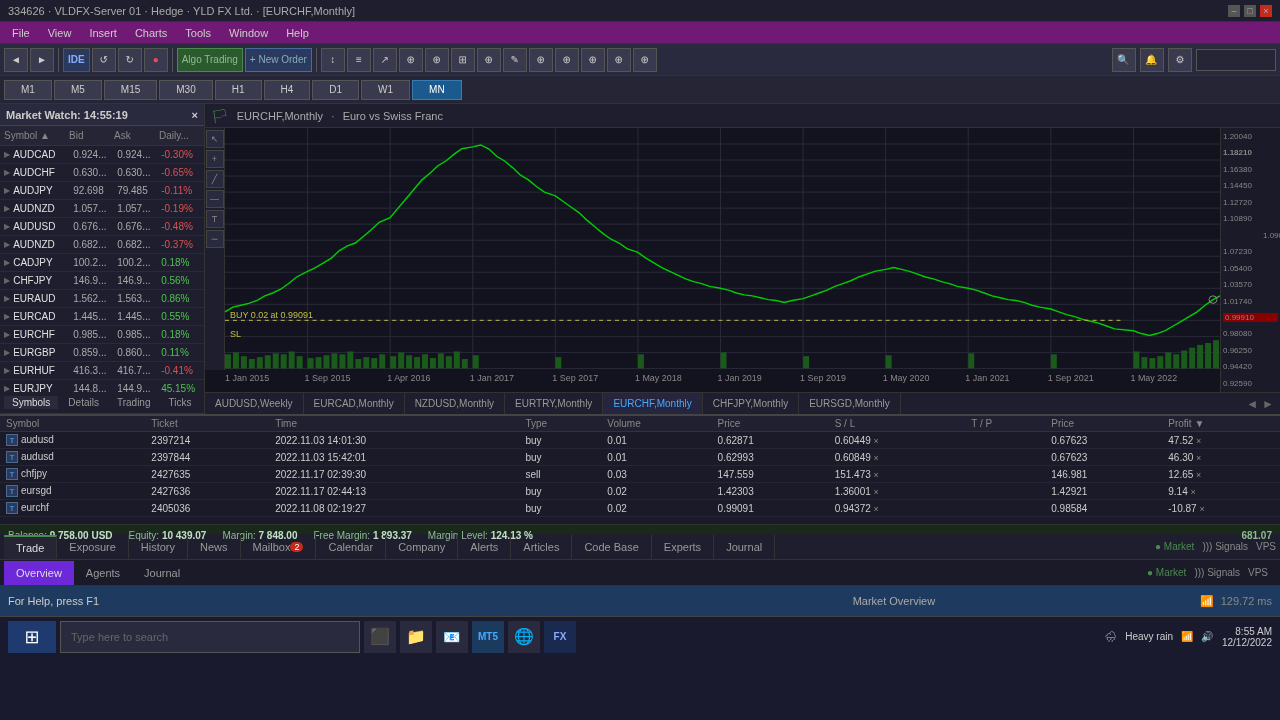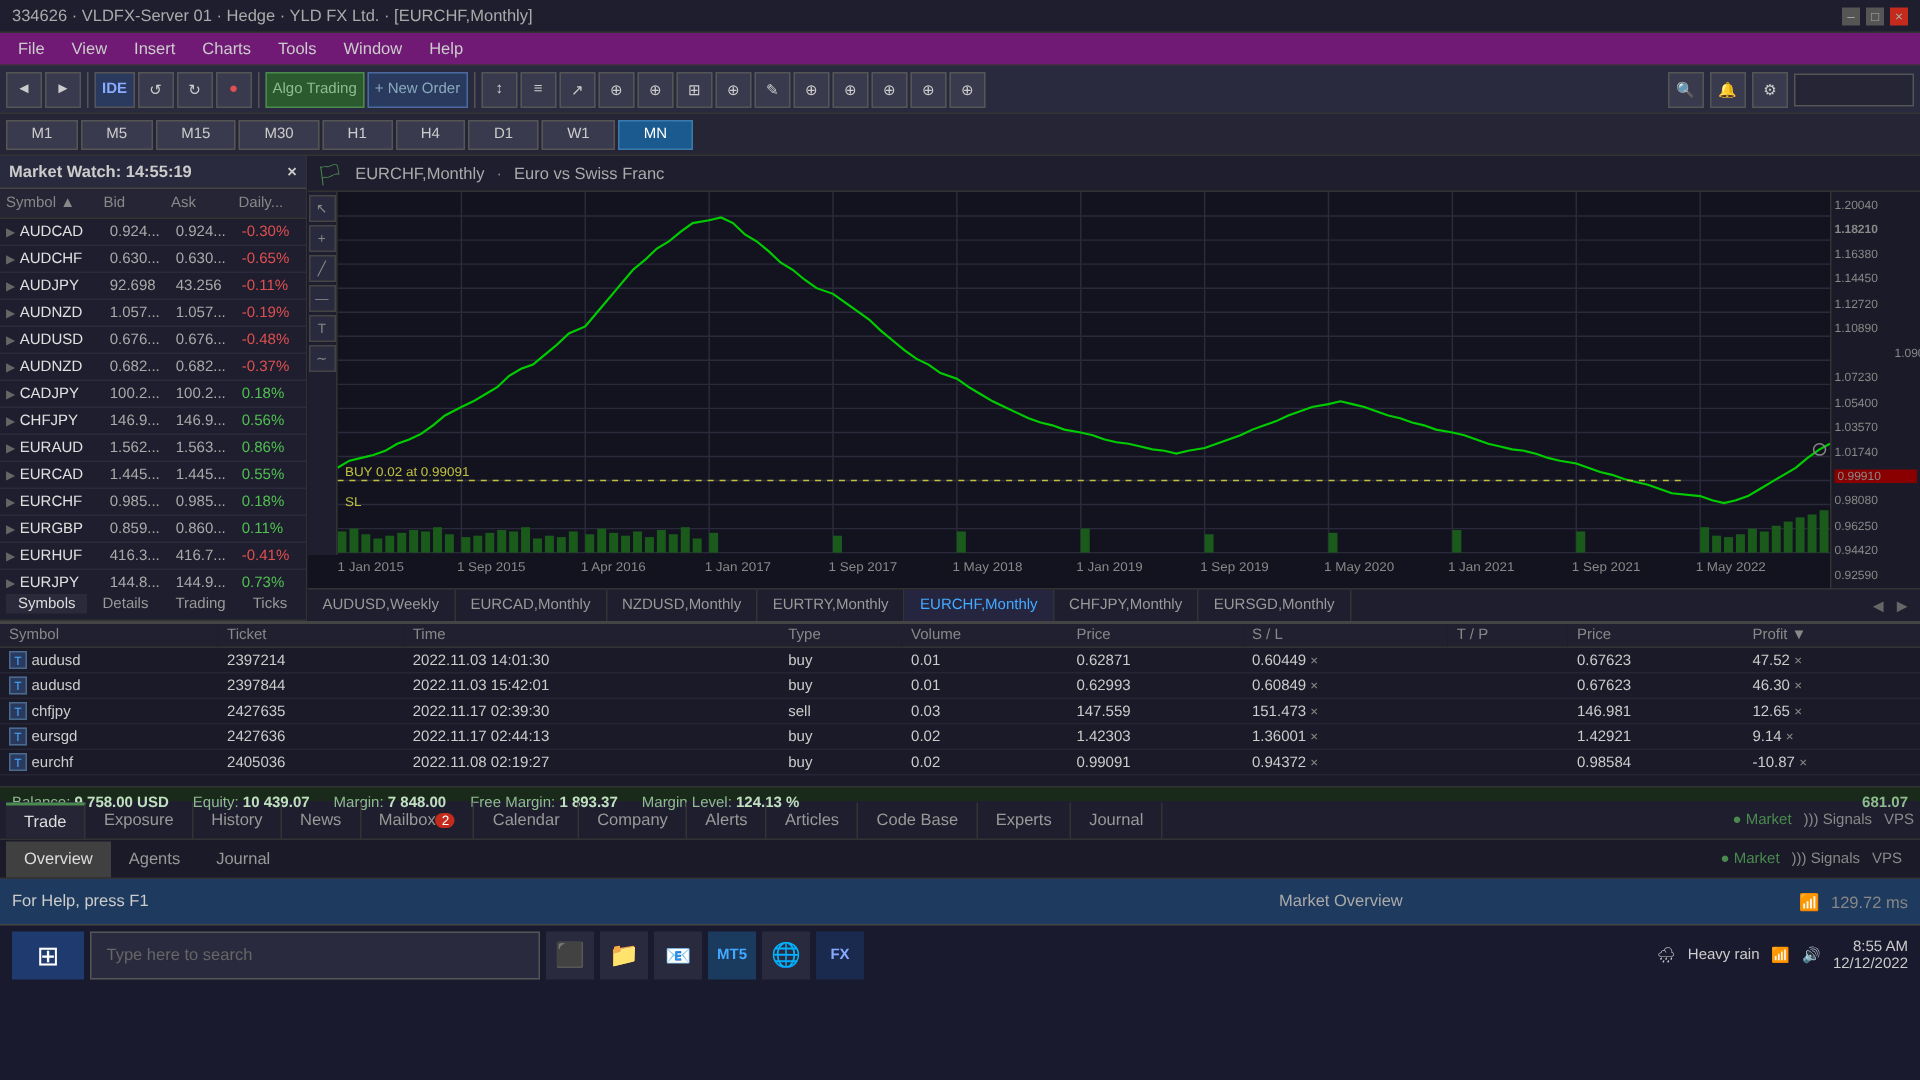--- a/index.html
+++ b/index.html
@@ -73,21 +73,21 @@
 
     
     #bottom-tabs { height: 26px; background: #1e1e2e; display: flex; align-items: center; padding: 0 4px; gap: 0; border-bottom: 1px solid #333; }
     .bottom-tab { height: 24px; padding: 0 12px; font-size: 11px; color: #999; cursor: pointer; display: flex; align-items: center; border-right: 1px solid #333; }
     .bottom-tab.active { background: #252535; color: #ddd; border-top: 2px solid #4a8a4e; }
     .bottom-tab-right { margin-left: auto; display: flex; gap: 8px; align-items: center; font-size: 10px; color: #888; }
 
     
     #overview-tabs { height: 26px; background: #1a1a28; display: flex; align-items: center; padding: 0 4px; gap: 0; border-bottom: 1px solid #333; }
     .ov-tab { height: 24px; padding: 0 12px; font-size: 11px; color: #999; cursor: pointer; display: flex; align-items: center; }
-    .ov-tab.active { background: #404040; color: #ddd; }
+    .ov-tab.active { background: #6d28d9; color: #ddd; }
     .ov-tab-right { margin-left: auto; display: flex; gap: 8px; align-items: center; font-size: 10px; color: #888; }
 
     
     #status-bar { height: 30px; background: #1e3a5e; display: flex; align-items: center; padding: 0 8px; font-size: 11px; color: #ccc; gap: 16px; }
     #status-left { flex: 1; }
 
     
     #taskbar { height: 40px; background: #1a1a2e; display: flex; align-items: center; padding: 0 8px; gap: 4px; border-top: 1px solid #444; }
     #start-btn { width: 48px; height: 32px; background: #1e3a6e; border: none; color: #fff; cursor: pointer; display: flex; align-items: center; justify-content: center; font-size: 18px; }
     #search-box { flex: 0 0 300px; height: 32px; background: #2a2a3e; border: 1px solid #555; color: #666; padding: 0 10px; font-size: 11px; display: flex; align-items: center; }
@@ -207,21 +207,21 @@
       <span class="arrow">▶</span>
       <span class="sym">AUDCHF</span>
       <span class="bid">0.630...</span>
       <span class="ask">0.630...</span>
       <span class="daily neg">-0.65%</span>
     </div>
         <div class="mw-row">
       <span class="arrow">▶</span>
       <span class="sym">AUDJPY</span>
       <span class="bid">92.698</span>
-      <span class="ask">43.256</span>
+      <span class="ask">79.485</span>
       <span class="daily neg">-0.11%</span>
     </div>
         <div class="mw-row">
       <span class="arrow">▶</span>
       <span class="sym">AUDNZD</span>
       <span class="bid">1.057...</span>
       <span class="ask">1.057...</span>
       <span class="daily neg">-0.19%</span>
     </div>
         <div class="mw-row">
@@ -285,21 +285,21 @@
       <span class="sym">EURHUF</span>
       <span class="bid">416.3...</span>
       <span class="ask">416.7...</span>
       <span class="daily neg">-0.41%</span>
     </div>
         <div class="mw-row">
       <span class="arrow">▶</span>
       <span class="sym">EURJPY</span>
       <span class="bid">144.8...</span>
       <span class="ask">144.9...</span>
-      <span class="daily pos">0.73%</span>
+      <span class="daily pos">45.15%</span>
     </div>
       </div>
     <div class="mw-tab-row">
       <span class="mw-tab active">Symbols</span>
       <span class="mw-tab">Details</span>
       <span class="mw-tab">Trading</span>
       <span class="mw-tab">Ticks</span>
     </div>
   </div>
 

